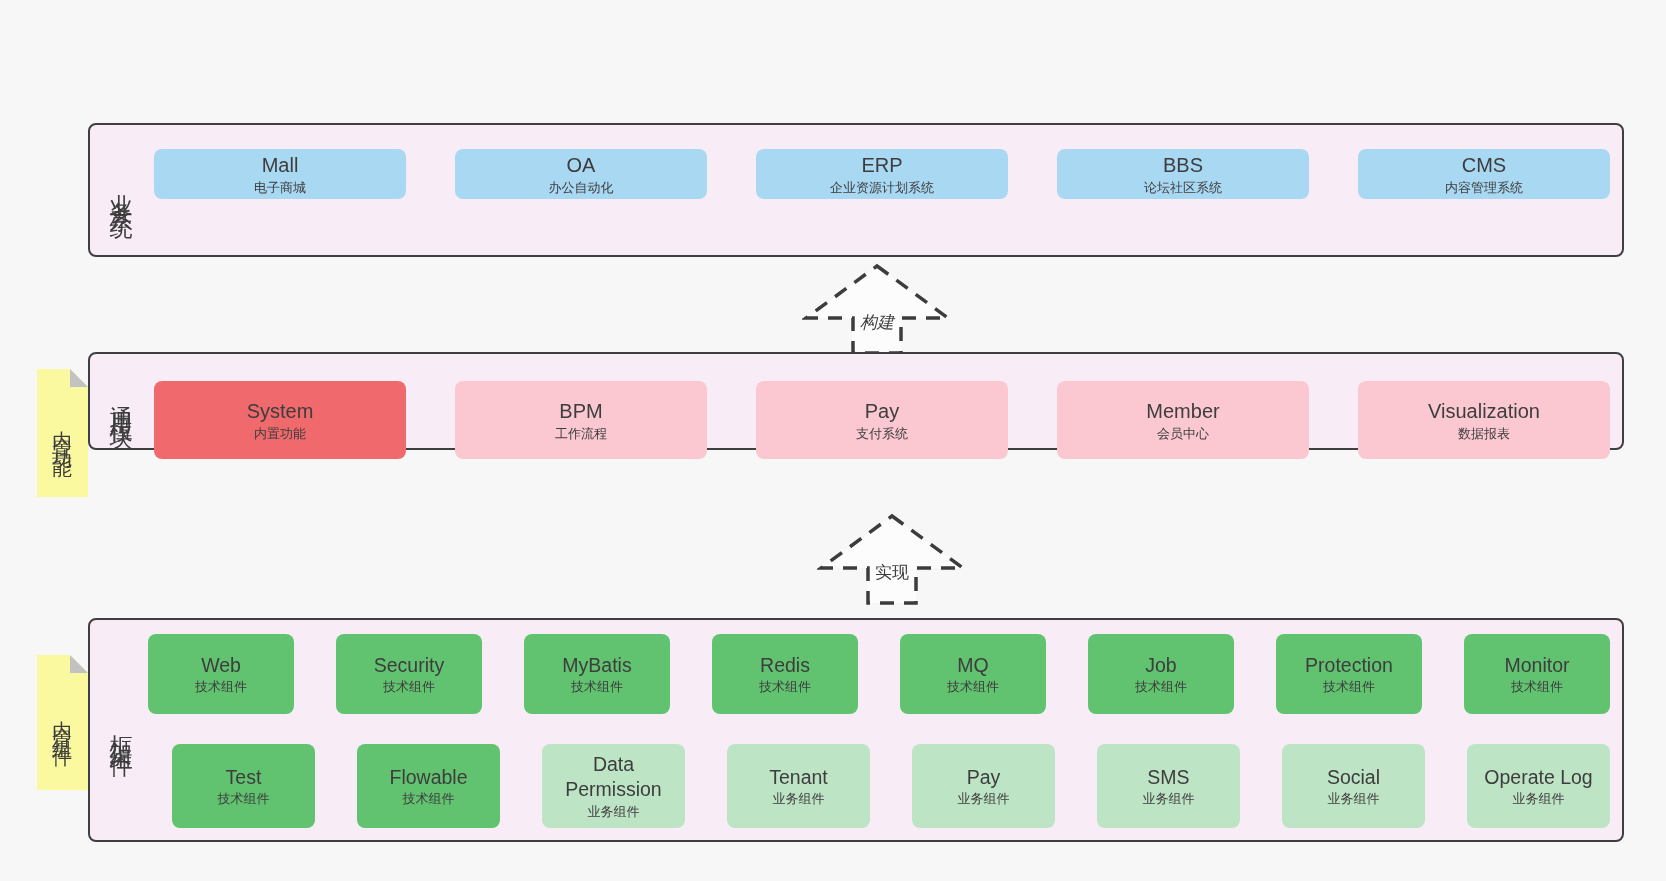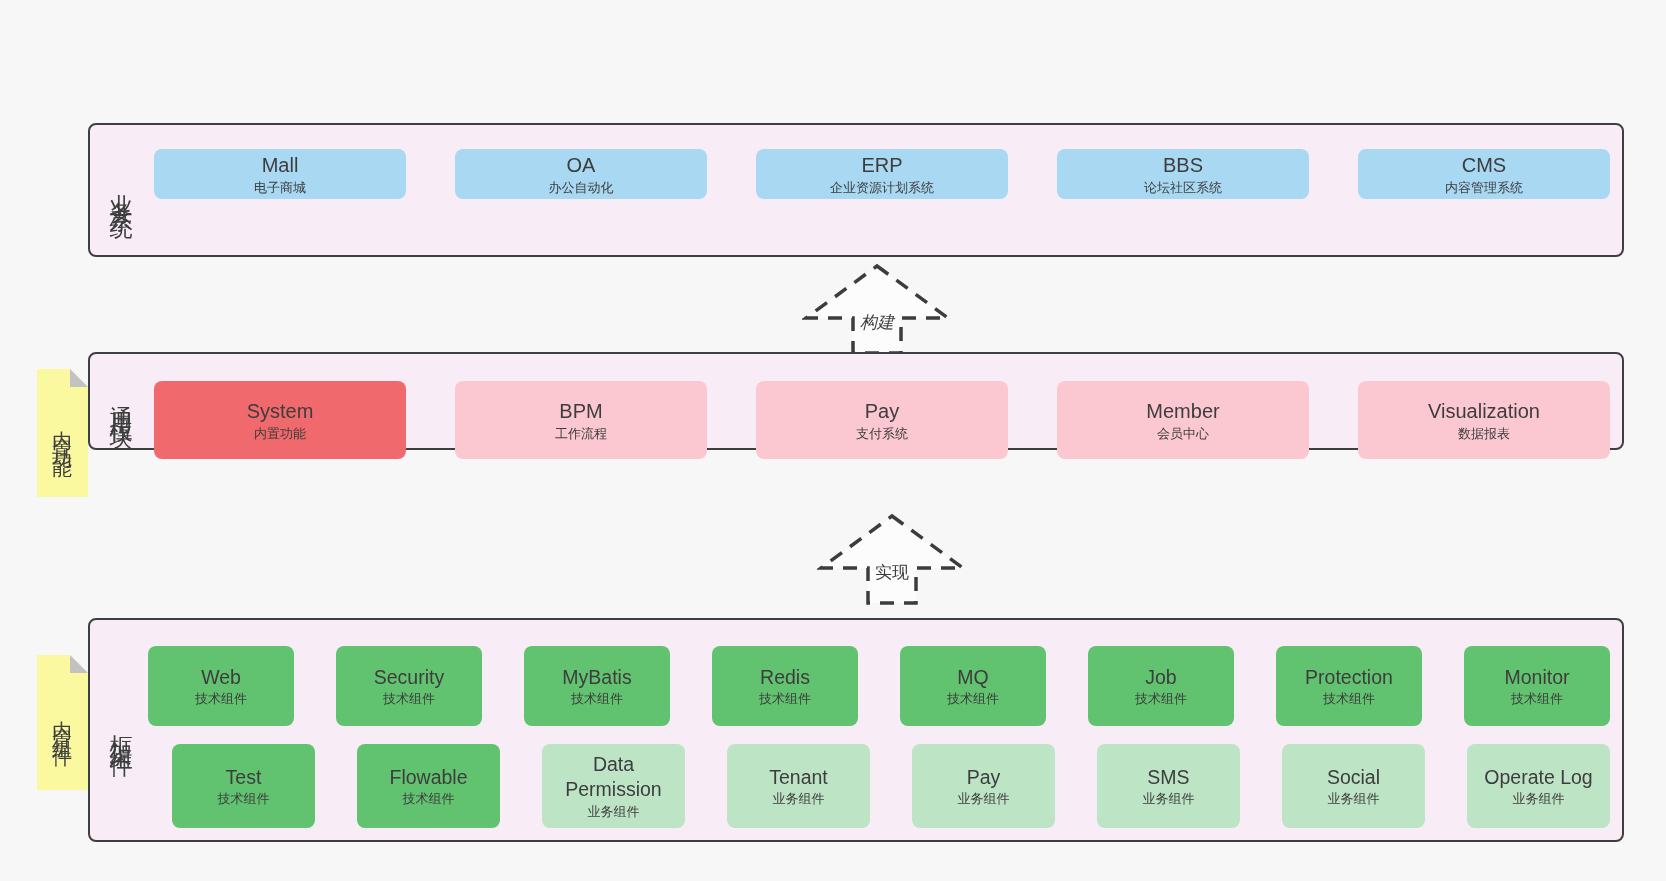--- a/index.html
+++ b/index.html
@@ -71,21 +71,21 @@
     position:absolute; left:50%; top:48px; transform:translateX(-50%);
     background:var(--arrow-fill);
     font-size:17px; padding:1px 3px; white-space:nowrap;
   }
   
   #layer-business{top:123px; height:134px;}
   #layer-business .row{top:9px; height:80px;align-items:center;}
   #layer-modules{top:352px; height:98px;}
   #layer-modules .row{top:27px; height:78px;}
   #layer-components{top:618px; height:224px;}
-  #layer-components .row.r1{top:26px; height:80px;}
+  #layer-components .row.r1{top:14px; height:80px;}
   #layer-components .row.r2{top:124px; height:84px;padding-left:24px;}
   #sticky-features{top:369px; height:128px;}
   #sticky-components{top:655px; height:135px;}
   #arrow-build{left:802px; top:262px;font-style:italic;}
   #arrow-implement{left:817px; top:512px;}
 </style>
 </head>
 <body>
 
 <div class="sticky" id="sticky-features">

